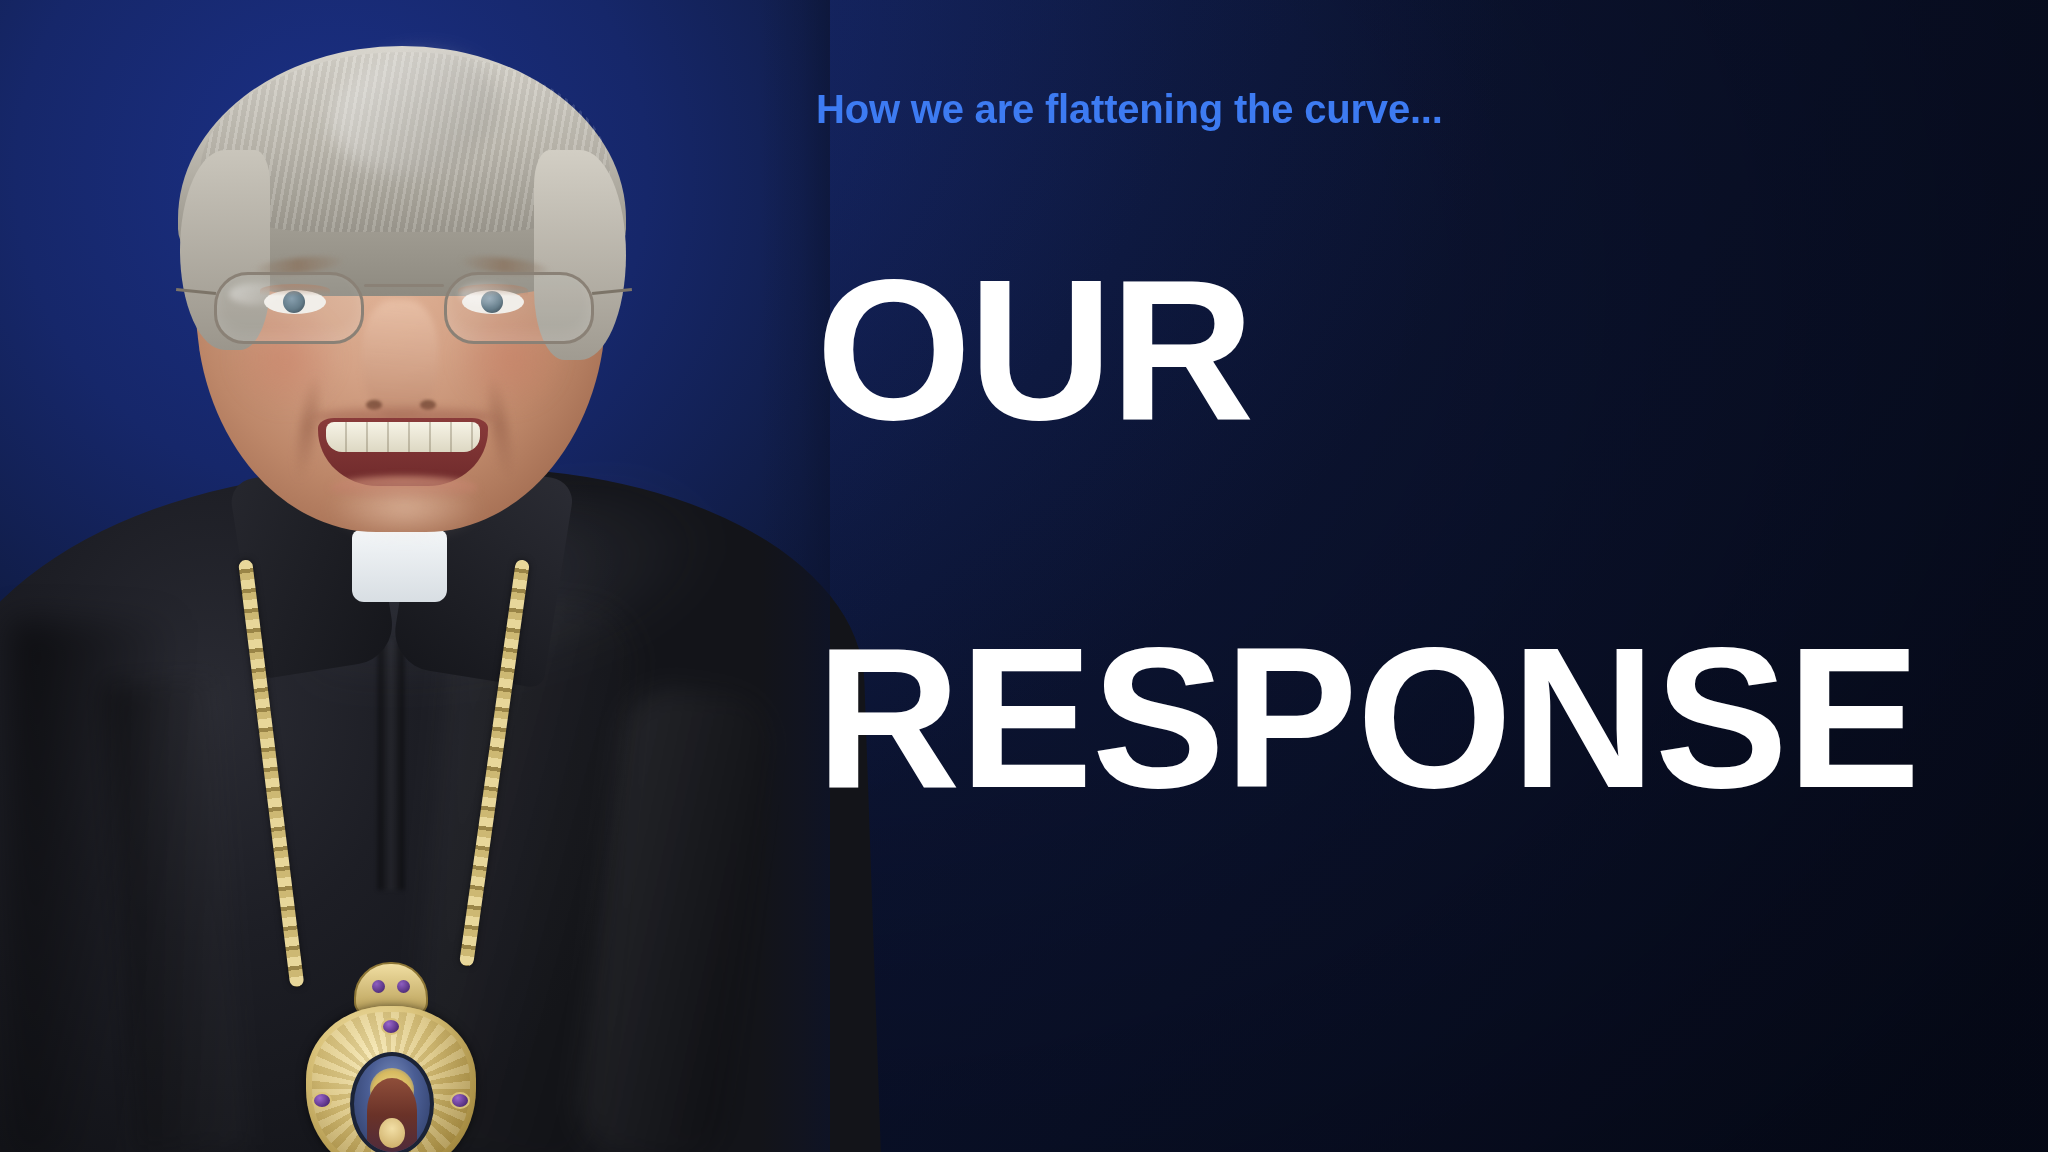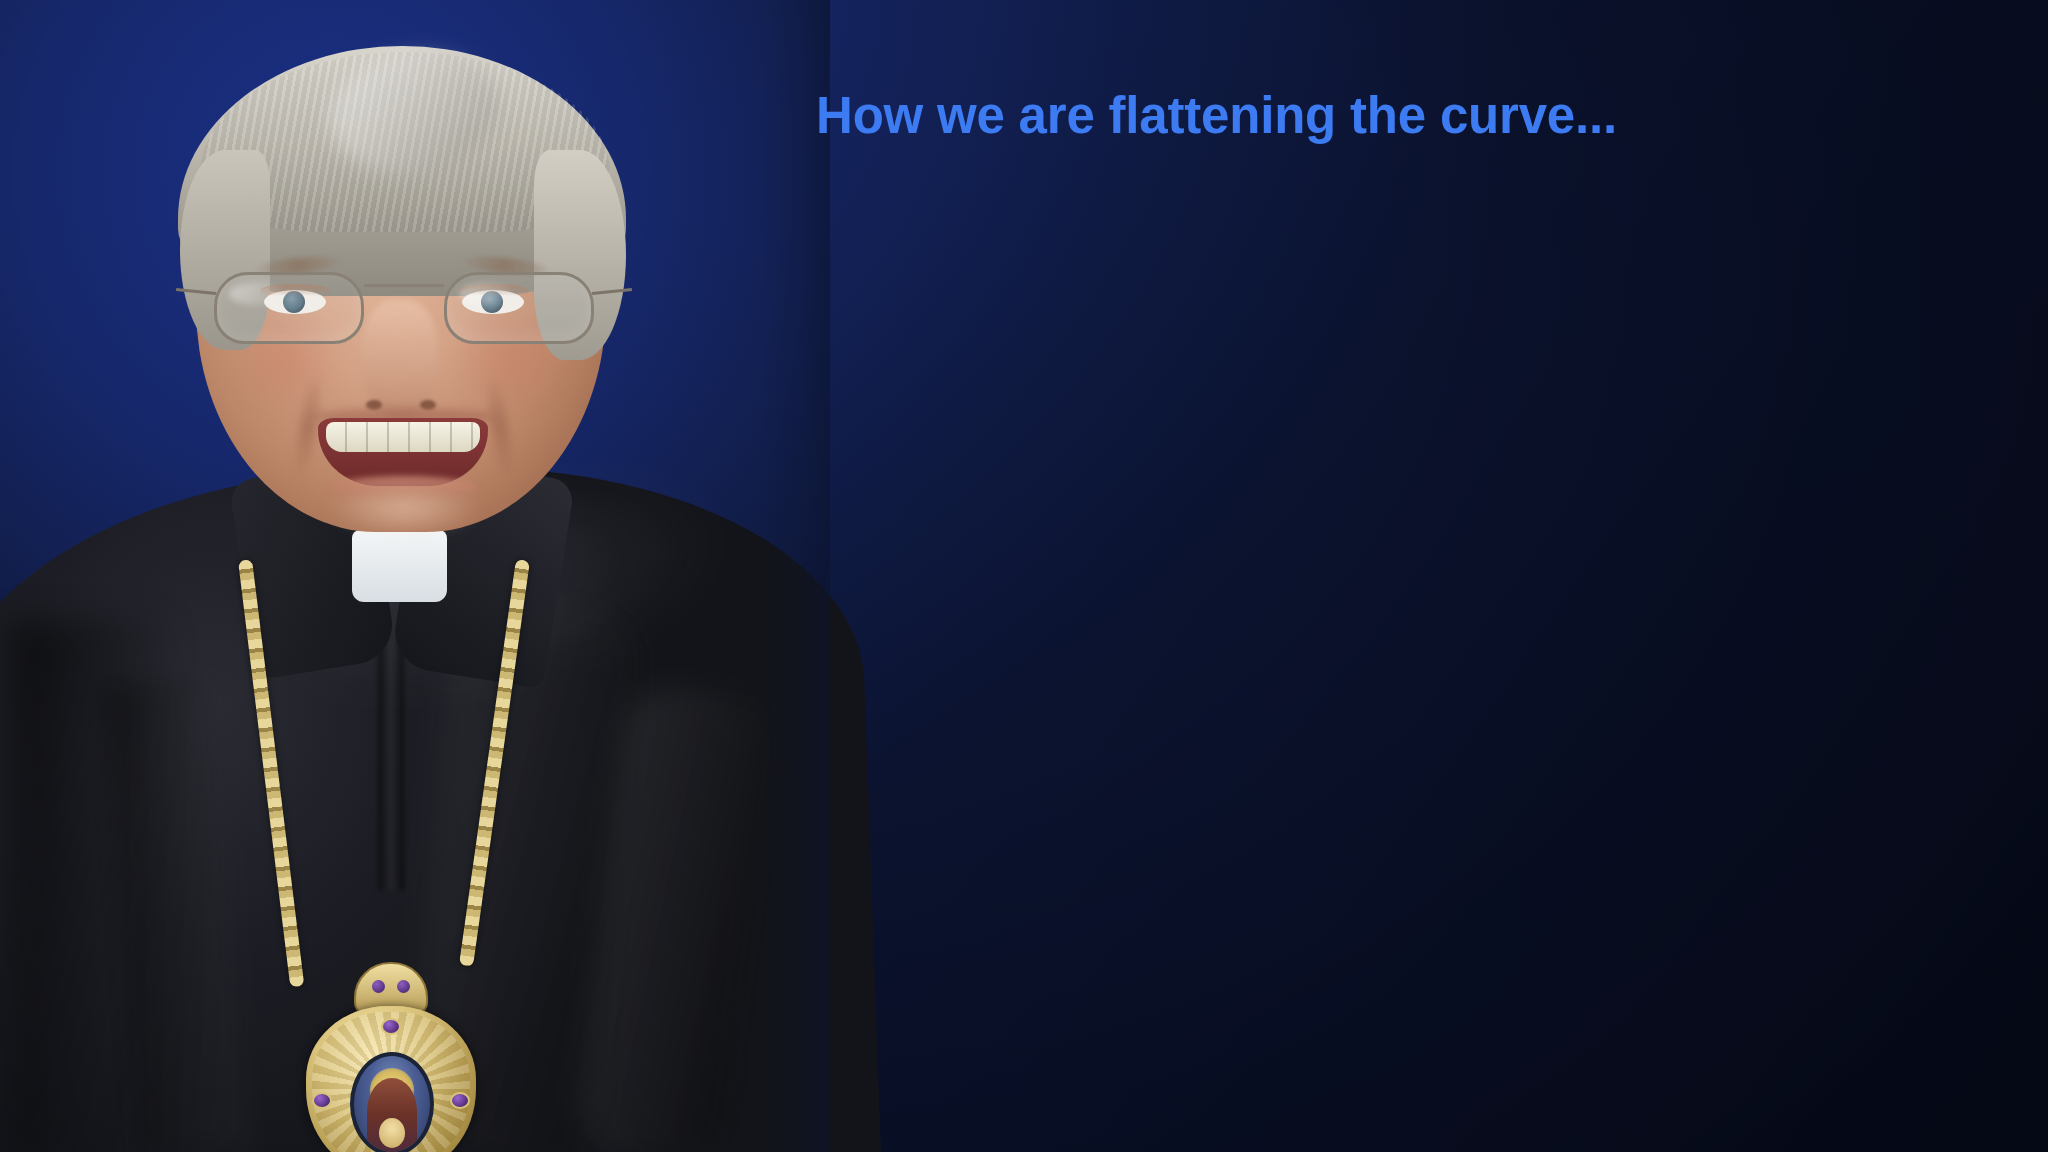--- a/index.html
+++ b/index.html
@@ -447,21 +447,21 @@
   
   #textblock {
     position:absolute;
     left:816px; top:0;
     width:1232px; height:1152px;
   }
   .subtitle {
     position:absolute;
     left:0; top:86px;
     width:940px;
-    font-size:51px;
+    font-size:40px;
     line-height:1.16;
     font-weight:700;
     letter-spacing:-0.2px;
     color:#3d7bf2;
   }
   .headline {
     position:absolute;
     left:0;
     width:1232px;
     color:#ffffff;
@@ -575,15 +575,17 @@
         </div>
       </div>
     </div>
 
     <div class="photo-fade"></div>
   </div>
 
   <div id="textblock">
     <div class="subtitle">How we are flattening the curve...</div>
 
+    <div class="headline hl-1">OUR</div>
+    <div class="headline hl-3">RESPONSE</div>
   </div>
 
 </div>
 
 </body></html>

